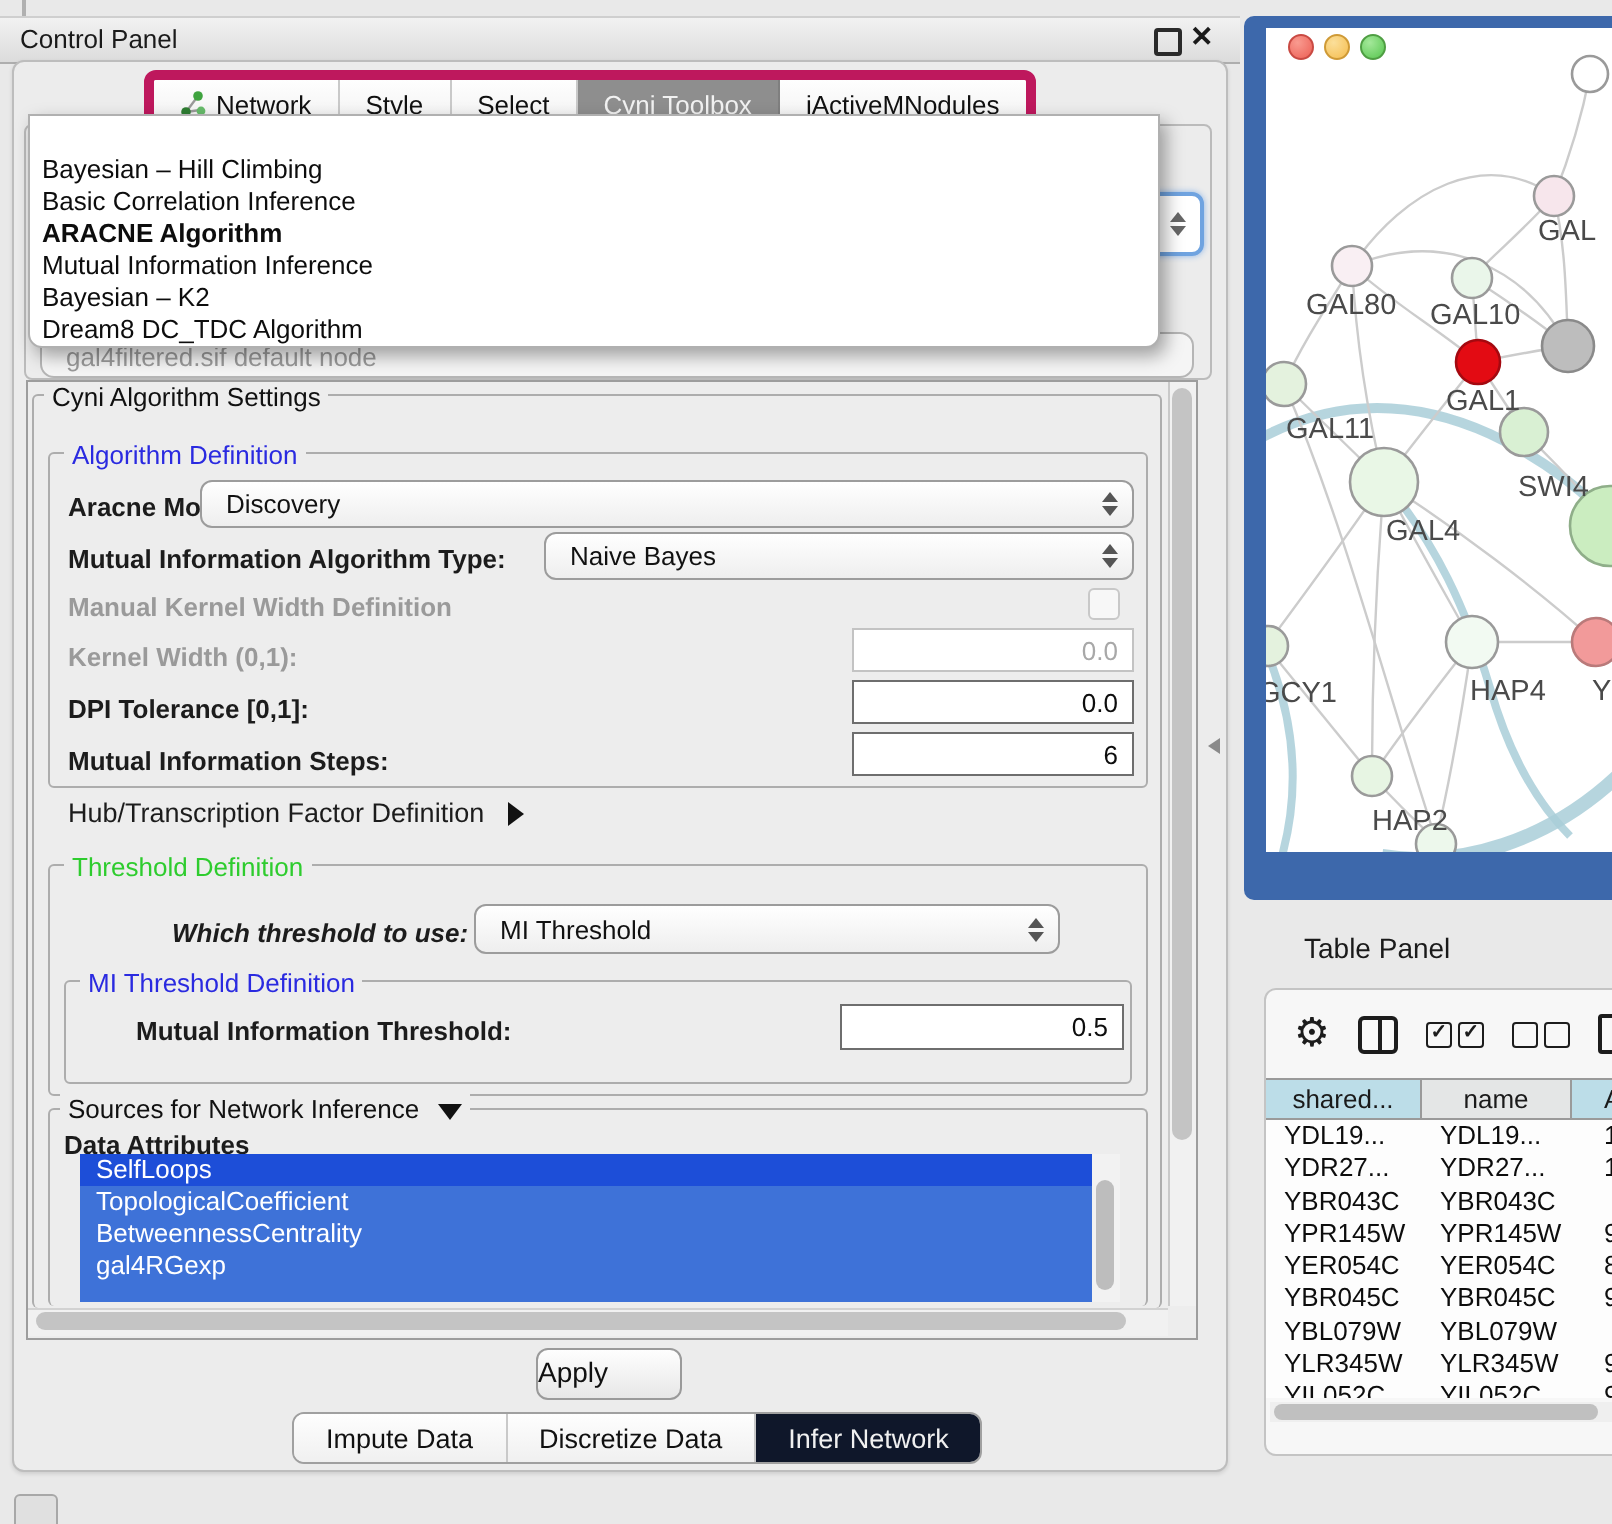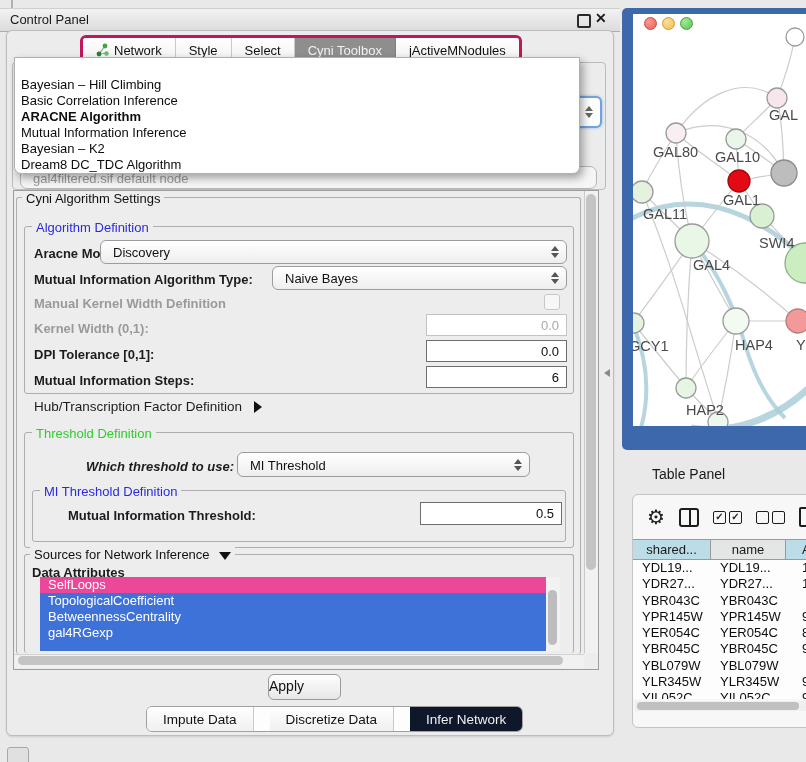--- a/index.html
+++ b/index.html
@@ -10,21 +10,21 @@
   .titlebar{left:0;top:8px;width:620px;height:22px;background:linear-gradient(#f2f2f2,#dcdcdc);
     border-bottom:1px solid #aeaeae;border-top:1px solid #cfcfcf;}
   .titlebar-title{left:10px;top:3px;font-size:13px;color:#1a1a1a;}
   .float-btn{left:577px;top:5px;width:10px;height:10px;border:2px solid #2a2a2a;border-radius:2px;}
   .close-btn{left:595px;top:1px;font-size:14px;font-weight:bold;color:#1a1a1a;}
   .top-tick{left:11px;top:0;width:2px;height:8px;background:#b0b0b0;}
   
   .panel-card{left:6px;top:30px;width:606px;height:704px;background:#ececec;
     border:1px solid #bdbdbd;border-radius:6px;box-shadow:0 1px 2px rgba(0,0,0,.12);}
   
-  .tabbar{left:80px;top:35px;height:24px;display:flex;border:3px solid #be185d;border-radius:6px;
+  .tabbar{left:72px;top:35px;height:24px;display:flex;border:5px solid #be185d;border-radius:6px;
     background:#fdfdfd;overflow:hidden;z-index:20;}
   .tab{display:flex;align-items:center;gap:5px;padding:0 13px;font-size:13px;color:#111;
     border-right:1px solid #c9c9c9;background:linear-gradient(#fefefe,#f1f1f1);white-space:nowrap;}
   .tab:last-child{border-right:none;}
   .tab.selected{background:#8e8e8e;color:#f2f2f2;border-right-color:#7f7f7f;}
   
   .hidden-group{left:12px;top:62px;width:592px;height:126px;border:1px solid #bbb;border-radius:4px;background:#ececec;}
   .focus-combo{left:520px;top:96px;width:78px;height:28px;background:#fff;border:2px solid #6fa3e0;
     border-radius:6px;box-shadow:0 0 3px #8ab4e8;}
   .bg-combo{left:20px;top:166px;width:577px;height:23px;background:#f5f5f5;border:1px solid #b5b5b5;
@@ -65,21 +65,21 @@
   .list-thumb{position:absolute;left:2px;top:13px;width:9px;height:55px;background:#bdbdbd;border-radius:5px;}
   
   .vscroll{left:584px;top:191px;width:13px;height:462px;background:#f1f1f1;border-left:1px solid #c9c9c9;}
   .vthumb{left:586px;top:194px;width:10px;height:376px;background:#c4c4c4;border-radius:5px;}
   .hscroll{left:14px;top:654px;width:570px;height:13px;background:#f1f1f1;border-top:1px solid #d2d2d2;}
   .hthumb{left:18px;top:656px;width:545px;height:9px;background:#c4c4c4;border-radius:5px;}
   
   .apply-btn{left:268px;top:674px;width:71px;height:24px;background:linear-gradient(#fefefe,#e7e7e7);
     border:1px solid #9a9a9a;border-radius:6px;font-size:14px;color:#111;line-height:23px;}
   .btabbar{left:146px;top:706px;height:24px;display:flex;border:1px solid #a0a0a0;border-radius:6px;
-    background:#fdfdfd;overflow:hidden;gap:16px;}
+    background:#fdfdfd;overflow:hidden;}
   .btab{display:flex;align-items:center;padding:0 16px;font-size:13.5px;color:#111;
     border-right:1px solid #c9c9c9;background:linear-gradient(#fefefe,#f0f0f0);white-space:nowrap;}
   .btab:last-child{border-right:none;}
   .btab.selected{background:#0f172a;color:#f0f0f0;}
   .corner-btn{left:7px;top:747px;width:20px;height:20px;background:#e0e0e0;border:1px solid #a8a8a8;border-radius:3px;}
   .splitter-arrow{left:604px;top:369px;width:0;height:0;border-top:4px solid transparent;
     border-bottom:4px solid transparent;border-right:6px solid #8a8a8a;}
   
   .net-frame{left:622px;top:8px;width:184px;height:442px;background:#3d68ab;border-radius:5px 0 0 5px;}
   .net-inner{left:633px;top:14px;width:173px;height:412px;background:#ffffff;overflow:hidden;}
@@ -228,21 +228,21 @@
   <div class="lbl abs" style="left:42px;top:508px;padding-left:26px;">Mutual Information Threshold:</div>
   <div class="field abs" style="left:420px;top:502px;width:142px;height:23px;line-height:22px;">0.5</div>
 
   <div class="abs group" style="left:24px;top:554px;width:548px;height:98px;border-bottom:none;"></div>
   <div class="abs group-chip" style="left:30px;top:547px;color:#111;">
     <span>Sources for Network Inference</span>
     <span class="tri down" style="margin-left:6px;"></span>
   </div>
   <div class="lbl abs" style="left:32px;top:565px;">Data Attributes</div>
   <div class="attr-list abs">
-      <div class="attr-item" style="background: #ec4899;">SelfLoops</div>
+      <div class="attr-item" style="background: #1d4ed8;">SelfLoops</div>
       <div class="attr-item" style="background: rgb(62, 114, 216);">TopologicalCoefficient</div>
       <div class="attr-item" style="background: rgb(62, 114, 216);">BetweennessCentrality</div>
       <div class="attr-item" style="background: rgb(62, 114, 216);">gal4RGexp</div>
       <div class="attr-filler" style="background: rgb(62, 114, 216);"></div>
     </div>
   <div class="abs list-scroll">
       <div class="list-thumb"></div>
     </div>
 
   <div class="abs vscroll"></div>

